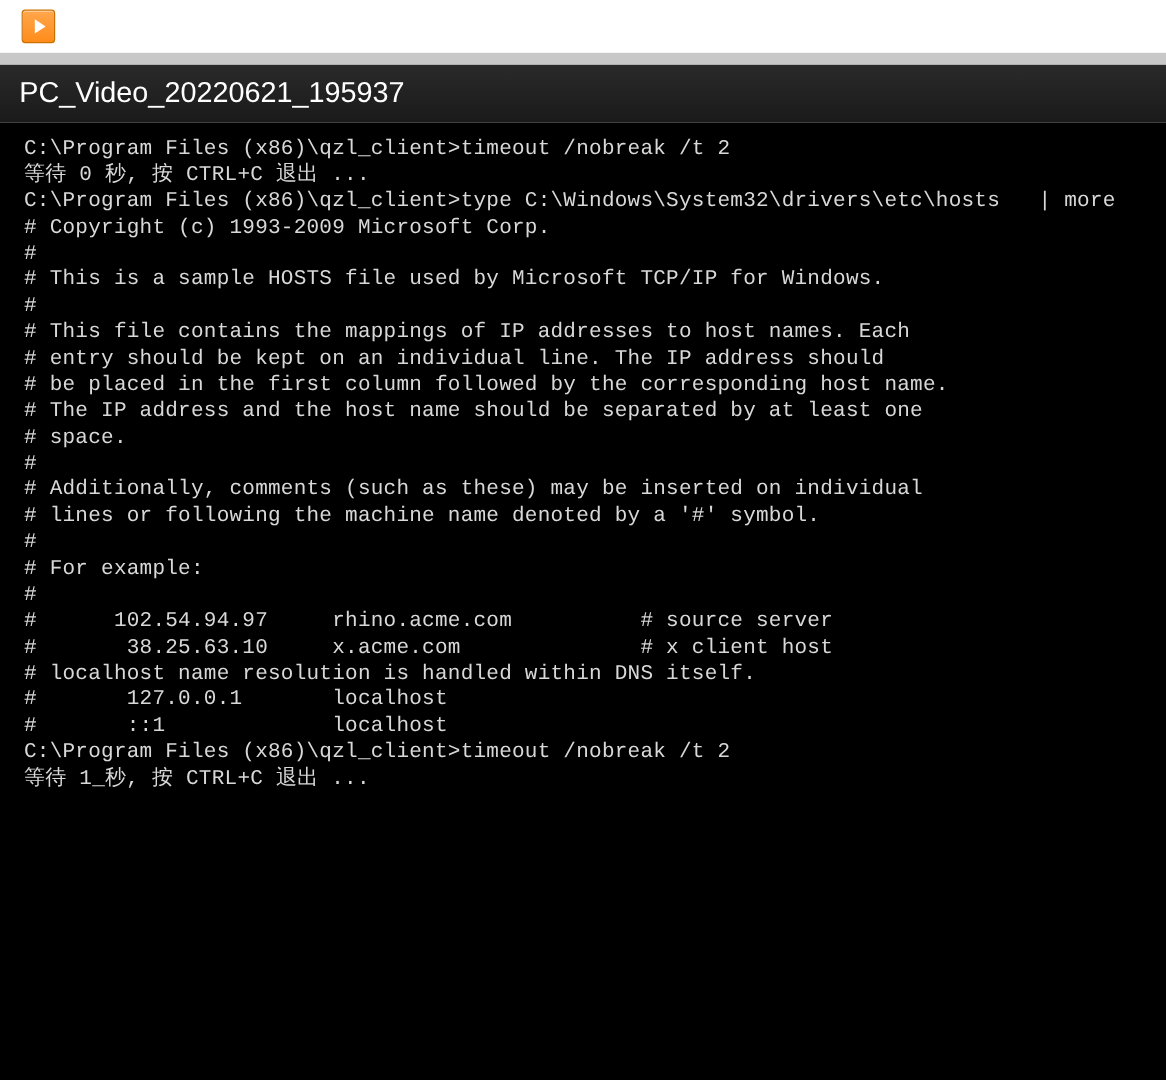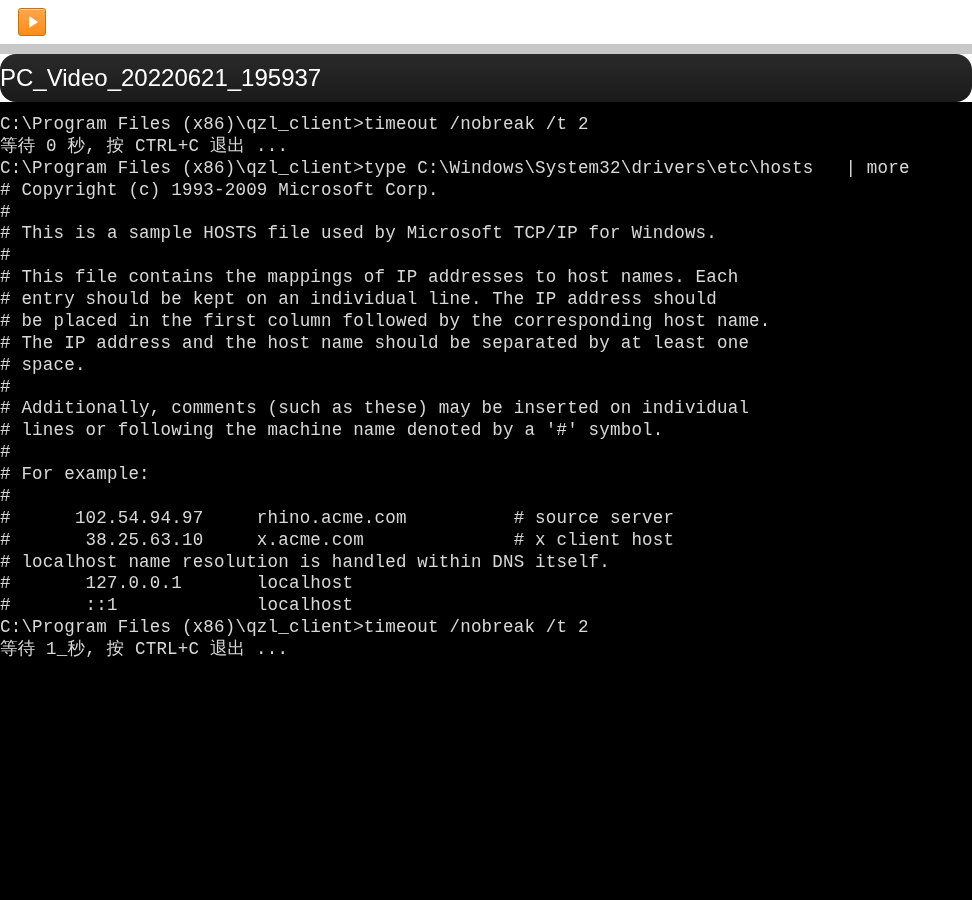--- a/index.html
+++ b/index.html
@@ -46,33 +46,33 @@
       width: 100%;
       height: 10px;
       background: #c8c8c8;
     }
     .title-bar {
       width: 100%;
       height: 48px;
       background: linear-gradient(to bottom, #2a2a2a, #1a1a1a);
       display: flex;
       align-items: center;
-      border-radius: 16px;
+      padding-left: 16px;
     }
     .title-text {
       color: #ffffff;
       font-size: 24px;
       font-weight: normal;
       font-family: Arial, sans-serif;
     }
     .terminal-area {
       width: 100%;
       height: 798px;
       background: #000000;
-      padding: 12px 0;
+      padding: 12px 20px;
       font-family: 'Courier New', 'SimSun', monospace;
       font-size: 17.5px;
       color: #d8d8d8;
       line-height: 1.25;
       white-space: pre;
       letter-spacing: 0.2px;
     }
     .terminal-line {
       display: block;
     }

